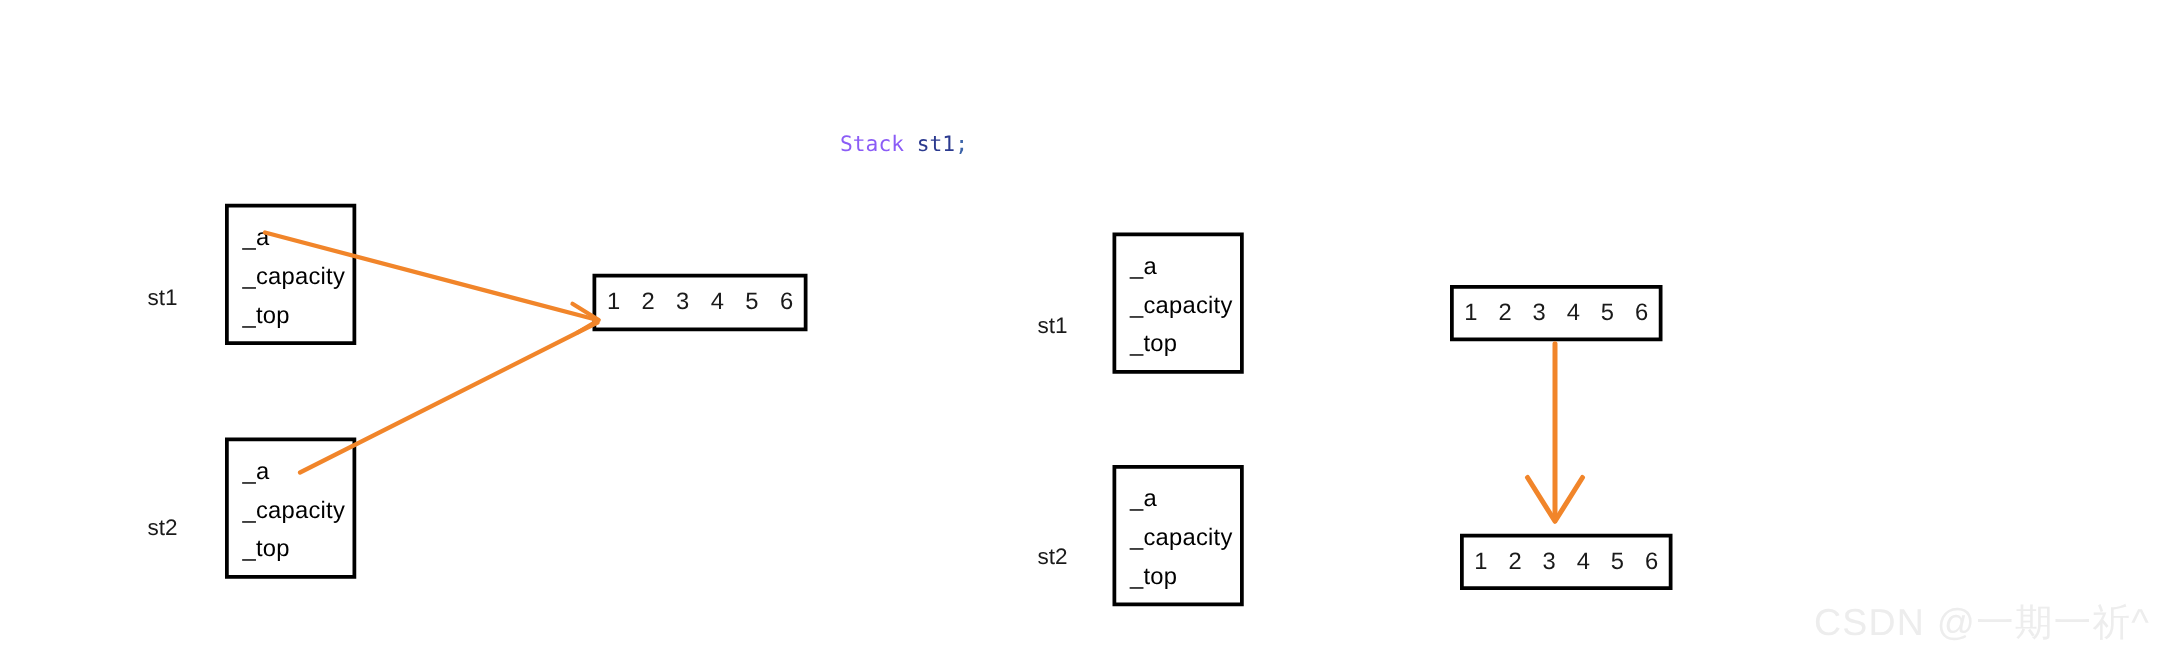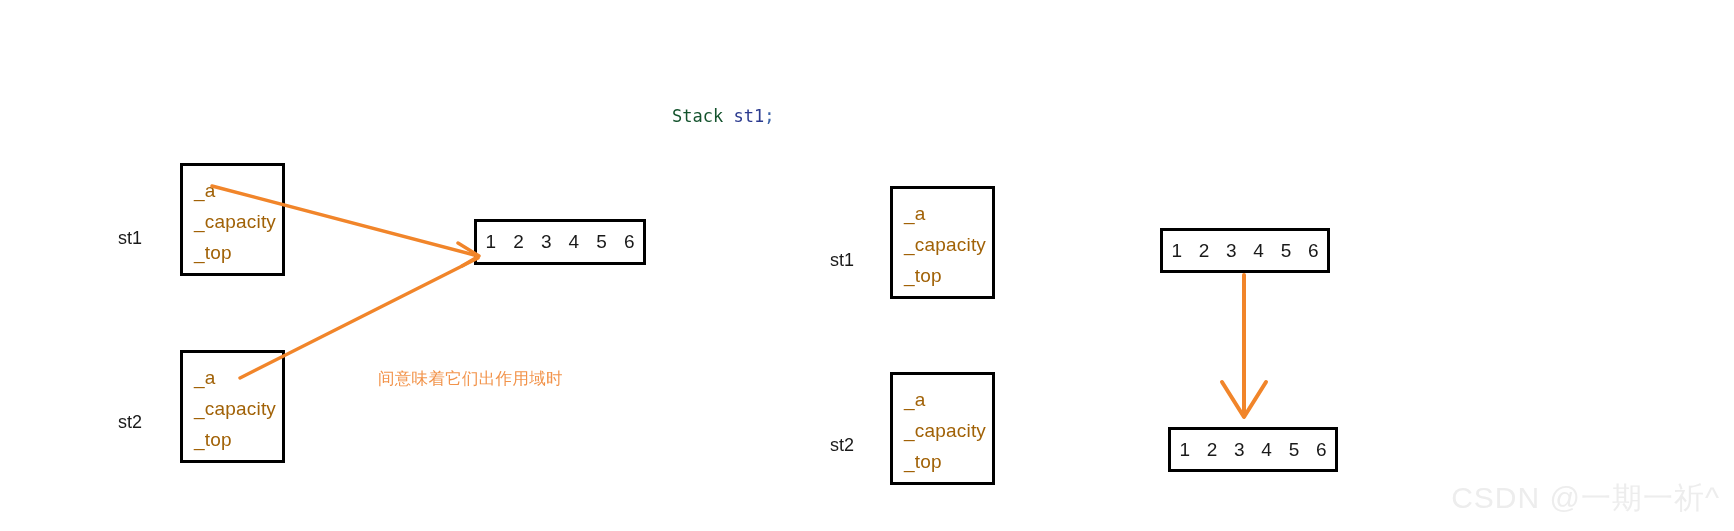--- a/index.html
+++ b/index.html
@@ -23,32 +23,32 @@
   .code-block {
     position: absolute;
     left: 672px;
     top: 44px;
     font-family: "DejaVu Sans Mono", "Liberation Mono", monospace;
     font-size: 17px;
     line-height: 29px;
     white-space: pre;
   }
   .code-line { white-space: pre; }
-  .kw   { color: #14532d; }
+  .kw   { color: #8b5cf6; }
   .idn  { color: #2b3a8f; }
   .pun  { color: #3b63a8; }
 
   
   .struct-box {
     position: absolute;
     box-sizing: border-box;
     border: 3px solid #000000;
     background: #ffffff;
     font-size: 19px;
-    color: #a16207;
+    color: #000000;
     padding: 9px 0 0 11px;
     line-height: 31px;
     letter-spacing: 0.2px;
   }
   .struct-field { display: block; white-space: pre; }
 
   
   .side-label {
     position: absolute;
     font-size: 18px;
@@ -133,21 +133,20 @@
   <div class="array-box" style="left:474px; top:219px; width:172px; height:46px;">
     <span class="array-cell">1</span>
     <span class="array-cell">2</span>
     <span class="array-cell">3</span>
     <span class="array-cell">4</span>
     <span class="array-cell">5</span>
     <span class="array-cell">6</span>
   </div>
 
   <div class="annotation" style="left:378px; top:308px;">
-    <span>间意味着它们出作用域时</span>
     
     
   </div>
 
   <div class="side-label" style="left:830px; top:250px;">st1</div>
 
   <div class="struct-box" style="left:890px; top:186px; width:105px; height:113px;">
     <span class="struct-field">_a</span>
     <span class="struct-field">_capacity</span>
     <span class="struct-field">_top</span>

